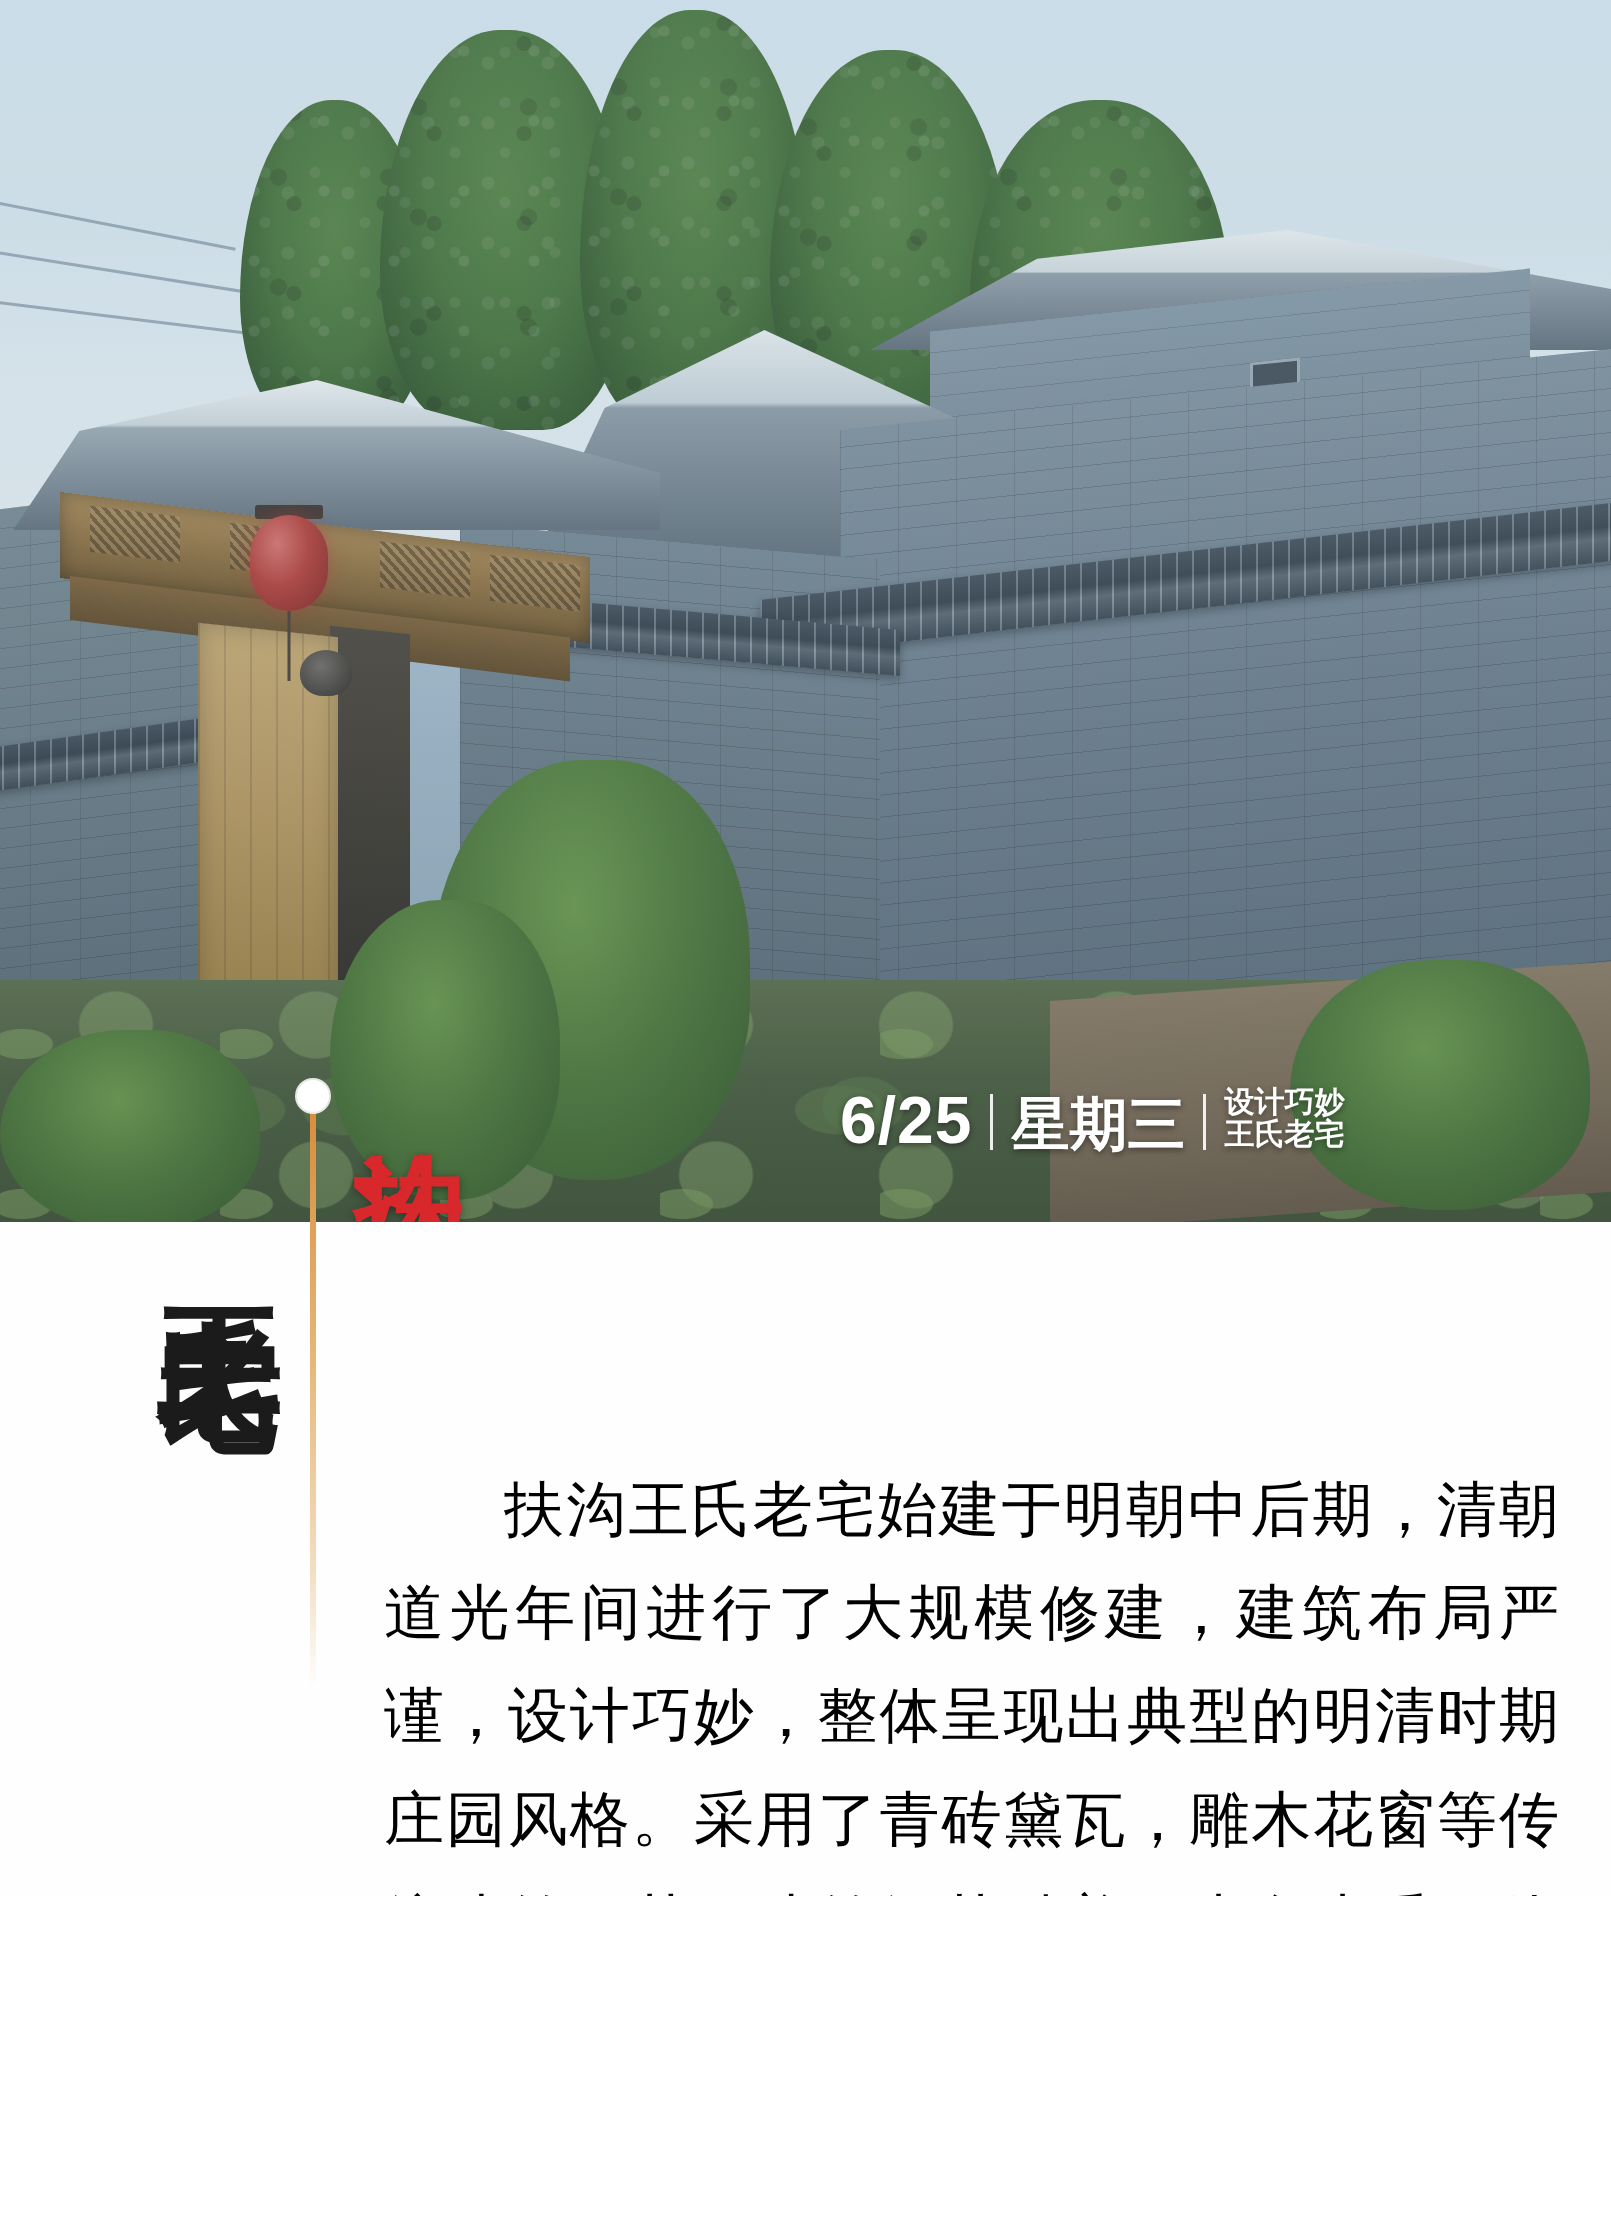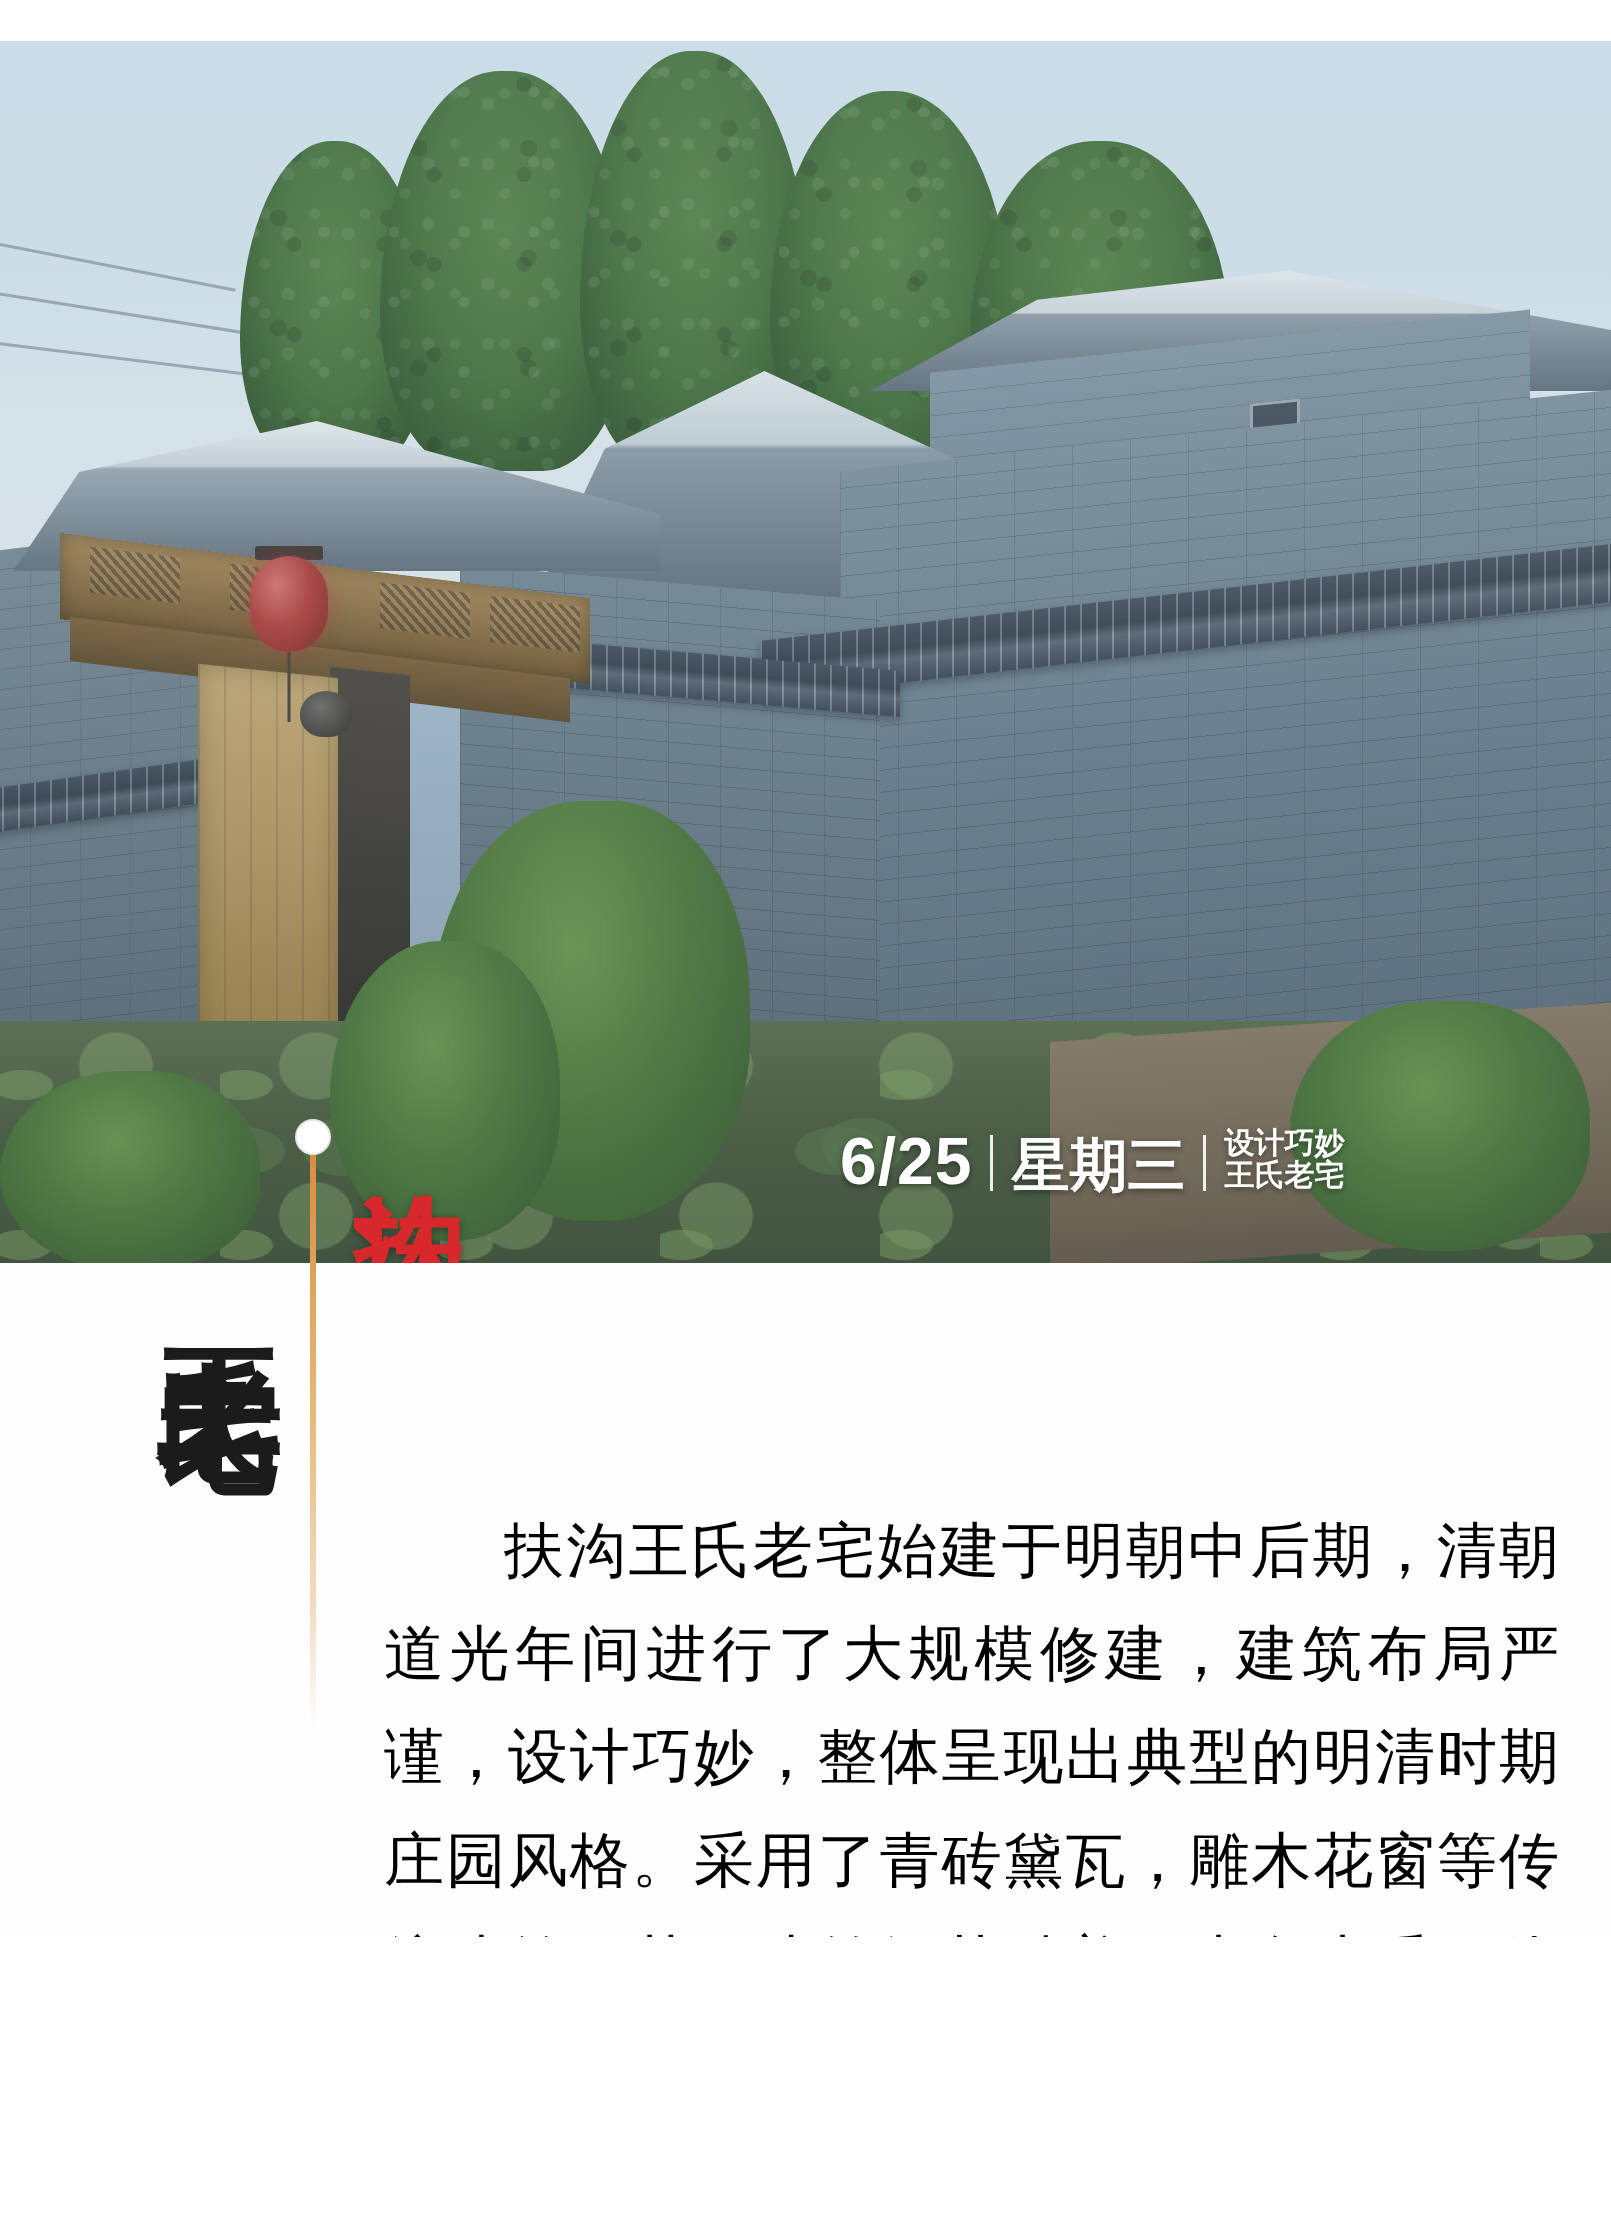--- a/index.html
+++ b/index.html
@@ -14,21 +14,20 @@
     overflow: hidden;
     position: relative;
   }
 
   .poster {
     position: relative;
     width: 1611px;
     height: 1896px;
     background: #ffffff;
     overflow: hidden;
-    margin-top: 41px;
   }
 
   
   .photo {
     position: absolute;
     left: 0;
     top: 0;
     width: 1611px;
     height: 1222px;
     overflow: hidden;

